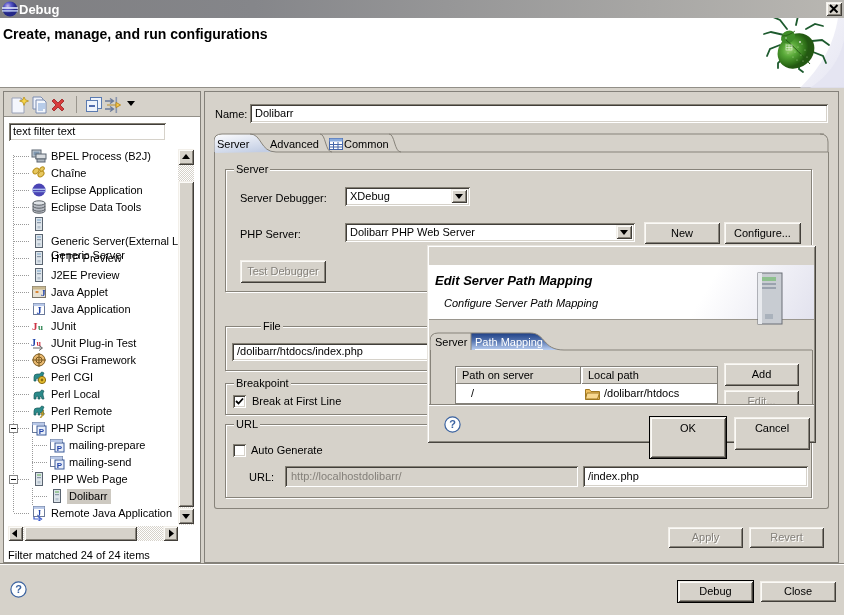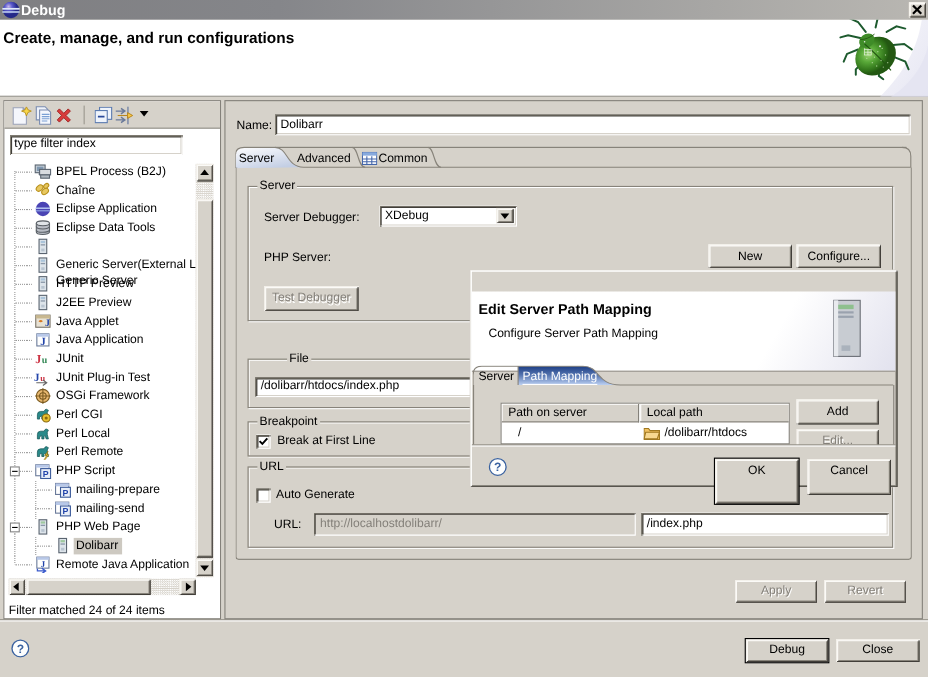--- a/index.html
+++ b/index.html
@@ -125,21 +125,21 @@
     <path d="M0 5 h8 M5 2.5 L8.5 5 L5 7.5" stroke="#6a7a9a" stroke-width="1.3" fill="none"></path>
     <path d="M0 13 h8 M5 10.5 L8.5 13 L5 15.5" stroke="#6a7a9a" stroke-width="1.3" fill="none"></path>
     <rect x="10.5" y="1" width="1.6" height="16" fill="#8a96ae"></rect>
     <path d="M2 9 h9 v-2.6 l4.6 2.6 -4.6 2.6 v-2.6" fill="#f7c948" stroke="#b8861c" stroke-width="0.9"></path>
   </svg>
   <svg class="abs" style="left:123px;top:9px" width="9" height="6" viewBox="0 0 9 6">
       <path d="M0 0 h8 L4 5 z" fill="#000"></path>
     </svg>
 
   <div class="abs field" style="left:5px;top:31px;width:157px;height:18px;">
-      <span class="abs" style="left:4px;top:2px;">type filter index</span>
+      <span class="abs" style="left:4px;top:2px;">text filter text</span>
     </div>
 
   <div id="tree" class="abs" style="left:0;top:55px;width:177px;height:470px;overflow:hidden;">
       <div class="abs" style="left:9px;top:8px;width:1px;height:358px;background-image:repeating-linear-gradient(180deg,#999 0 1px,transparent 1px 2px);"></div>
       <div class="abs" style="left:10px;top:9px;width:15px;height:1px;background-image:repeating-linear-gradient(90deg,#999 0 1px,transparent 1px 2px);"></div>
       <div class="abs" style="left:27px;top:1px;width:16px;height:16px;"><svg width="16" height="16" viewBox="0 0 16 16">
           <rect x="1" y="2" width="9" height="7" fill="#c8d0d8" stroke="#5a6470"></rect>
           <rect x="2.5" y="3.5" width="6" height="4" fill="#8098b0"></rect>
           <rect x="4" y="9" width="4" height="2" fill="#9aa2aa"></rect>
           <rect x="5" y="6" width="10" height="5" fill="#d8dce0" stroke="#5a6470"></rect>
@@ -366,20 +366,26 @@
   <div class="abs etch" style="left:20px;top:77px;width:587px;height:123px;">
     <span class="glab" style="left:8px;">Server</span>
     <span class="abs" style="left:14px;top:22px;">Server Debugger:</span>
     <div class="abs field" style="left:119px;top:17px;width:125px;height:19px;">
       <span class="abs" style="left:5px;top:3px;">XDebug</span>
       <div class="abs btn" style="left:106px;top:2px;width:16px;height:14px;"><svg width="16" height="14" viewBox="0 0 16 14">
             <path d="M4 5 h8 L8 10 Z" fill="#000"></path>
           </svg></div>
     </div>
     <span class="abs" style="left:14px;top:58px;">PHP Server:</span>
+    <div class="abs field" style="left:119px;top:53px;width:290px;height:19px;">
+      <span class="abs" style="left:5px;top:3px;">Dolibarr PHP Web Server</span>
+      <div class="abs btn" style="left:271px;top:2px;width:16px;height:14px;"><svg width="16" height="14" viewBox="0 0 16 14">
+            <path d="M4 5 h8 L8 10 Z" fill="#000"></path>
+          </svg></div>
+    </div>
     <div class="abs btn" style="left:418px;top:52px;width:76px;height:22px;"><span class="btnlab" style="line-height:22px;">New</span></div>
     <div class="abs btn" style="left:498px;top:52px;width:77px;height:22px;"><span class="btnlab" style="line-height:22px;">Configure...</span></div>
     <div class="abs btn" style="left:14px;top:90px;width:86px;height:23px;"><span class="btnlab dis" style="line-height:23px;">Test Debugger</span></div>
   </div>
 
   <div class="abs etch" style="left:20px;top:234px;width:587px;height:45px;">
     <span class="glab" style="left:8px;margin-left:27px;">File</span>
     <div class="abs field" style="left:6px;top:16px;width:576px;height:18px;">
         <span class="abs" style="left:5px;top:2px;">/dolibarr/htdocs/index.php</span>
       </div>
@@ -413,21 +419,21 @@
 <div class="abs" style="left:0;top:563px;width:844px;height:1px;background:#87837a;"></div>
 <div class="abs" style="left:0;top:564px;width:844px;height:1px;background:#fff;"></div>
 <svg class="abs" style="left:10px;top:581px" width="17" height="17" viewBox="0 0 17 17">
     <circle cx="8.5" cy="8.5" r="7.6" fill="#fdfefe" stroke="#3a62a0" stroke-width="1.2"></circle>
     <text x="8.5" y="12.4" text-anchor="middle" font-size="11" font-weight="bold" fill="#3a62a0" font-family="Liberation Sans">?</text>
   </svg>
 <div class="abs btn" style="left:678px;top:581px;width:75px;height:21px;outline:1px solid #000;"><span class="btnlab">Debug</span></div>
 <div class="abs btn" style="left:760px;top:581px;width:76px;height:21px;"><span class="btnlab">Close</span></div>
 
 <div class="abs" style="left:427px;top:245px;width:389px;height:198px;background:#d6d2ca;box-shadow:inset 1px 1px 0 #e8e5df,inset -1px -1px 0 #48453f,inset 2px 2px 0 #fff,inset -2px -2px 0 #8a877e;">
-  <div class="abs" style="left:2px;top:20px;width:385px;height:73px;background:linear-gradient(120deg,#fff 70%,#e2e2ee 100%);border-bottom:1px solid #9a968e;">
+  <div class="abs" style="left:2px;top:20px;width:385px;height:55px;background:linear-gradient(120deg,#fff 70%,#e2e2ee 100%);border-bottom:1px solid #9a968e;font-style:italic;">
     <span class="abs" style="left:6px;top:8px;font-weight:bold;font-size:13px;">Edit Server Path Mapping</span>
     <span class="abs" style="left:15px;top:32px;">Configure Server Path Mapping</span>
     <svg class="abs" style="left:328px;top:7px" width="28" height="54" viewBox="0 0 28 54">
       <rect x="1" y="1" width="24" height="51" fill="#c8ccd2" stroke="#6a6e76"></rect>
       <rect x="1" y="1" width="4" height="51" fill="#e8eaee"></rect>
       <rect x="5" y="5" width="14" height="4" fill="#8ec08e"></rect>
       <rect x="5" y="11" width="14" height="2" fill="#9aa2ae"></rect>
       <rect x="5" y="15" width="14" height="2" fill="#9aa2ae"></rect>
       <rect x="8" y="42" width="8" height="5" fill="#aab2bc"></rect>
     </svg>

